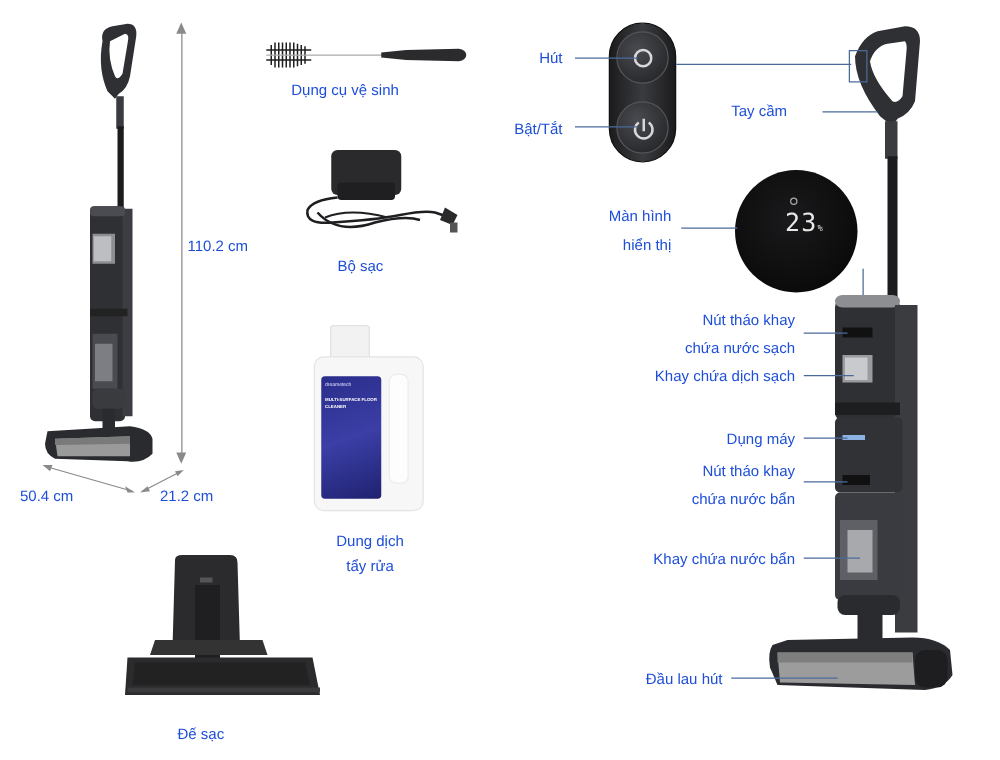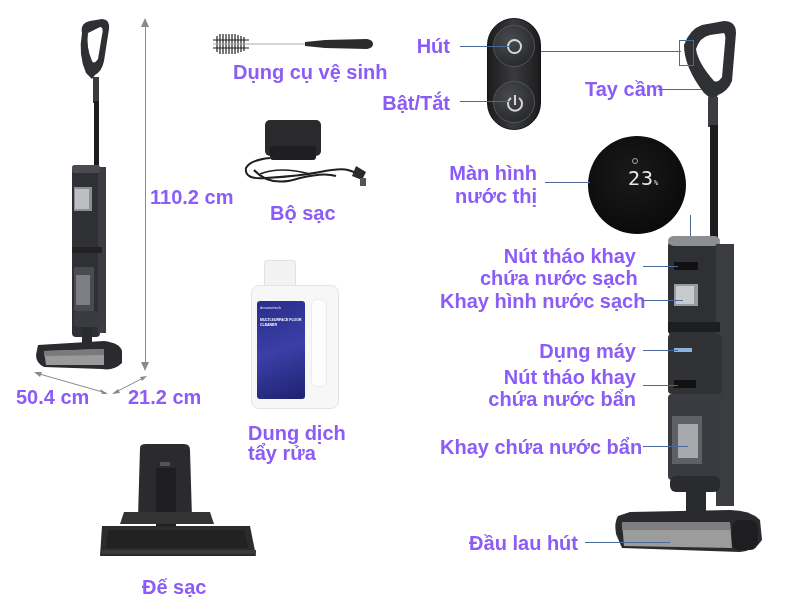--- a/index.html
+++ b/index.html
@@ -1,21 +1,21 @@
 <!DOCTYPE html>
 <html><head>
   <meta charset="utf-8">
   <style>
     * { box-sizing: border-box; margin: 0; padding: 0; }
     html, body { width: 800px; height: 608px; background: #ffffff; overflow: hidden; }
     body { position: relative; font-family: "Liberation Sans", sans-serif; color: #6b6b6b; }
     .abs { position: absolute; }
-    .lbl { position: absolute; font-size: 20px; color: #8b5cf6; line-height: 20px; white-space: nowrap; font-weight: 700; }
+    .lbl { position: absolute; font-size: 12px; color: #1d4ed8; line-height: 20px; white-space: nowrap; font-weight: 400; }
     .lbl.r { text-align: right; }
-    .lbl.c { text-align: left; }
+    .lbl.c { text-align: center; }
     .line { position: absolute; background: #4a6b9a; height: 1px; }
     .vline { position: absolute; background: #4a6b9a; width: 1px; }
     .dim { position: absolute; background: #8a8a8a; }
     svg { display: block; }
   </style>
 </head>
 <body>
 
 <div class="abs" style="left:30px;top:15px;width:120px;height:370px;">
   <svg width="120" height="370" viewBox="0 0 120 370">
@@ -147,21 +147,21 @@
 <div class="lbl" style="left:585px;top:79px;">Tay cầm</div>
 <div class="line" style="left:658px;top:89px;width:44px;"></div>
 
 <div class="abs" style="left:588px;top:136px;width:98px;height:98px;border-radius:50%;background:radial-gradient(circle at 45% 40%,#1a1a1c,#050505);">
   <div class="abs" style="left:44px;top:22px;width:6px;height:6px;border:1px solid #aaa;border-radius:50%;"></div>
   <div class="abs" style="left:40px;top:30px;font-family:'DejaVu Sans Mono',monospace;font-size:20px;color:#e8e8e8;letter-spacing:1px;">
     <span>23</span><span style="font-size:7px;">%</span>
   </div>
 </div>
 <div class="lbl r" style="left:440px;top:163px;width:97px;">Màn hình</div>
-<div class="lbl r" style="left:440px;top:186px;width:97px;">nước thị</div>
+<div class="lbl r" style="left:440px;top:186px;width:97px;">hiển thị</div>
 <div class="line" style="left:545px;top:182px;width:45px;"></div>
 <div class="vline" style="left:690px;top:215px;height:22px;"></div>
 
 <div class="abs" style="left:600px;top:230px;width:170px;height:350px;">
   <svg width="170" height="350" viewBox="0 0 170 350">
 
     <rect x="68" y="8" width="52" height="100" rx="8" fill="#2f3034"></rect>
     <rect x="68" y="6" width="52" height="10" rx="6" fill="#8d8e92"></rect>
     <rect x="116" y="14" width="18" height="262" fill="#3b3c40"></rect>
     <rect x="74" y="32" width="24" height="8" fill="#111"></rect>
@@ -183,21 +183,21 @@
     <path d="M22 292 L130 292 L132 318 L24 316 Z" fill="#9c9c9c"></path>
     <path d="M22 292 L130 292 L130 300 L22 300 Z" fill="#7e7e7e"></path>
     <rect x="132" y="290" width="26" height="30" rx="8" fill="#1e1e20"></rect>
   </svg>
 </div>
 
 <div class="lbl r" style="left:480px;top:246px;width:156px;">Nút tháo khay</div>
 <div class="lbl r" style="left:480px;top:268px;width:156px;">chứa nước sạch</div>
 <div class="line" style="left:643px;top:266px;width:35px;"></div>
 
-<div class="lbl r" style="left:440px;top:291px;width:196px;">Khay hình nước sạch</div>
+<div class="lbl r" style="left:440px;top:291px;width:196px;">Khay chứa dịch sạch</div>
 <div class="line" style="left:643px;top:300px;width:40px;"></div>
 
 <div class="lbl r" style="left:500px;top:341px;width:136px;">Dụng máy</div>
 <div class="line" style="left:643px;top:350px;width:35px;"></div>
 
 <div class="lbl r" style="left:480px;top:367px;width:156px;">Nút tháo khay</div>
 <div class="lbl r" style="left:480px;top:389px;width:156px;">chứa nước bẩn</div>
 <div class="line" style="left:643px;top:385px;width:35px;"></div>
 
 <div class="lbl r" style="left:440px;top:437px;width:196px;text-align:right;">Khay chứa nước bẩn</div>

